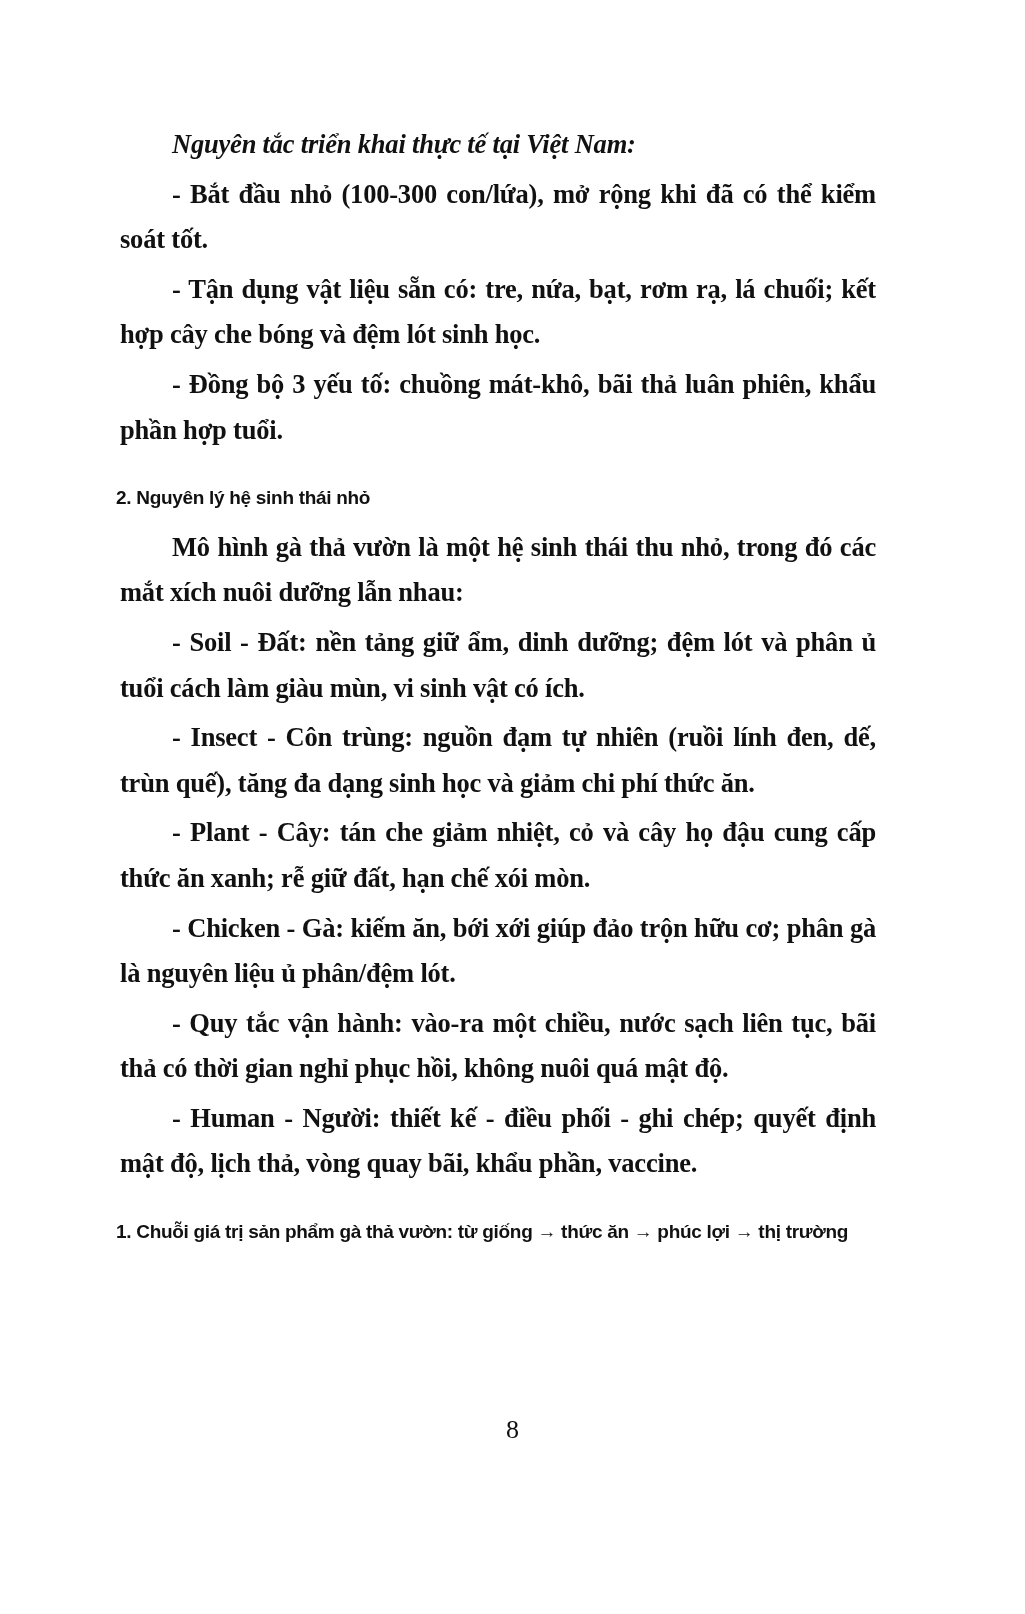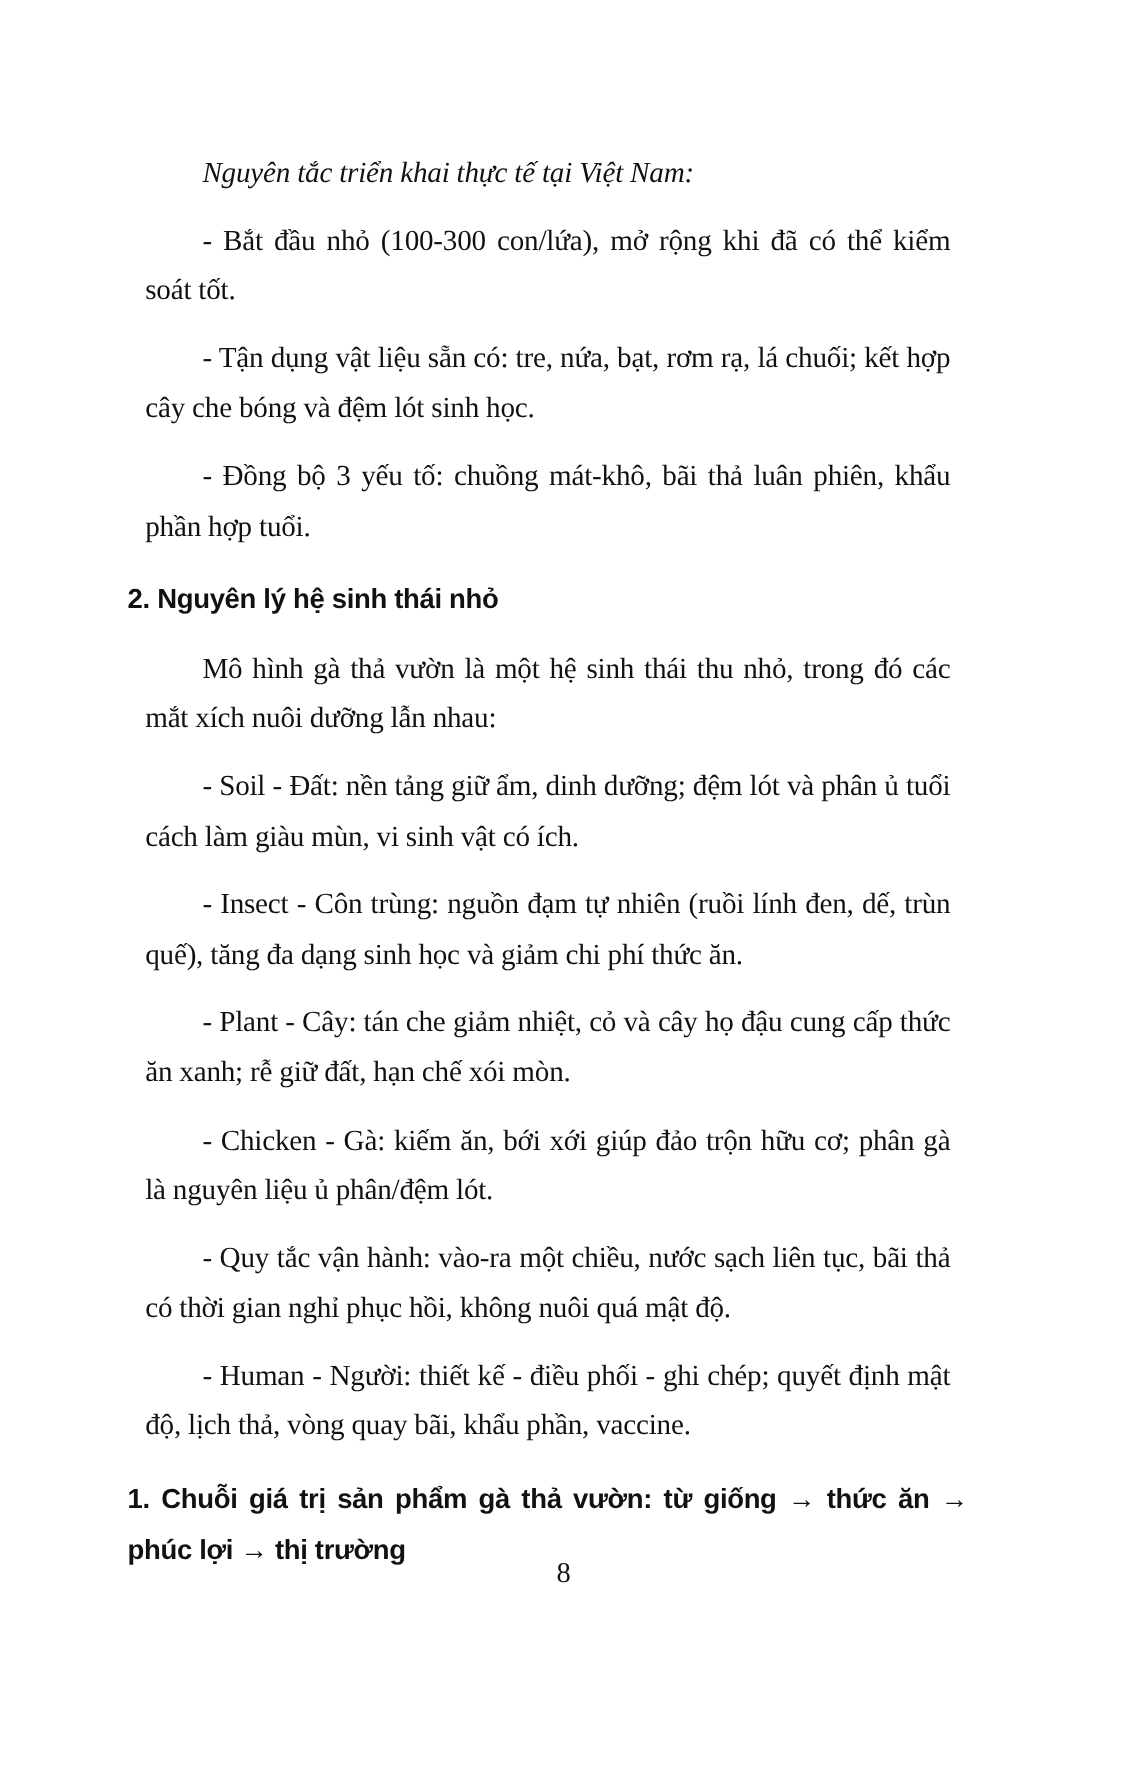--- a/index.html
+++ b/index.html
@@ -19,30 +19,31 @@
       position: absolute;
       left: 116px;
       top: 118px;
       width: 764px;
     }
     .para {
       font-size: 26.5px;
       line-height: 45.6px;
       text-align: justify;
       text-indent: 52px;
-      margin: 16px;
+      margin: 4px;
       letter-spacing: -0.2px;
+      font-weight: bold;
     }
     .para.italic {
       font-style: italic;
     }
     .heading {
       font-family: "Liberation Sans", "DejaVu Sans", sans-serif;
       font-weight: bold;
-      font-size: 25px;
+      font-size: 19px;
       line-height: 45.6px;
       margin: 22px 0 0 0;
       text-align: justify;
       letter-spacing: -0.3px;
     }
     .page-number {
       position: absolute;
       top: 1415px;
       left: 0;
       width: 1025px;

